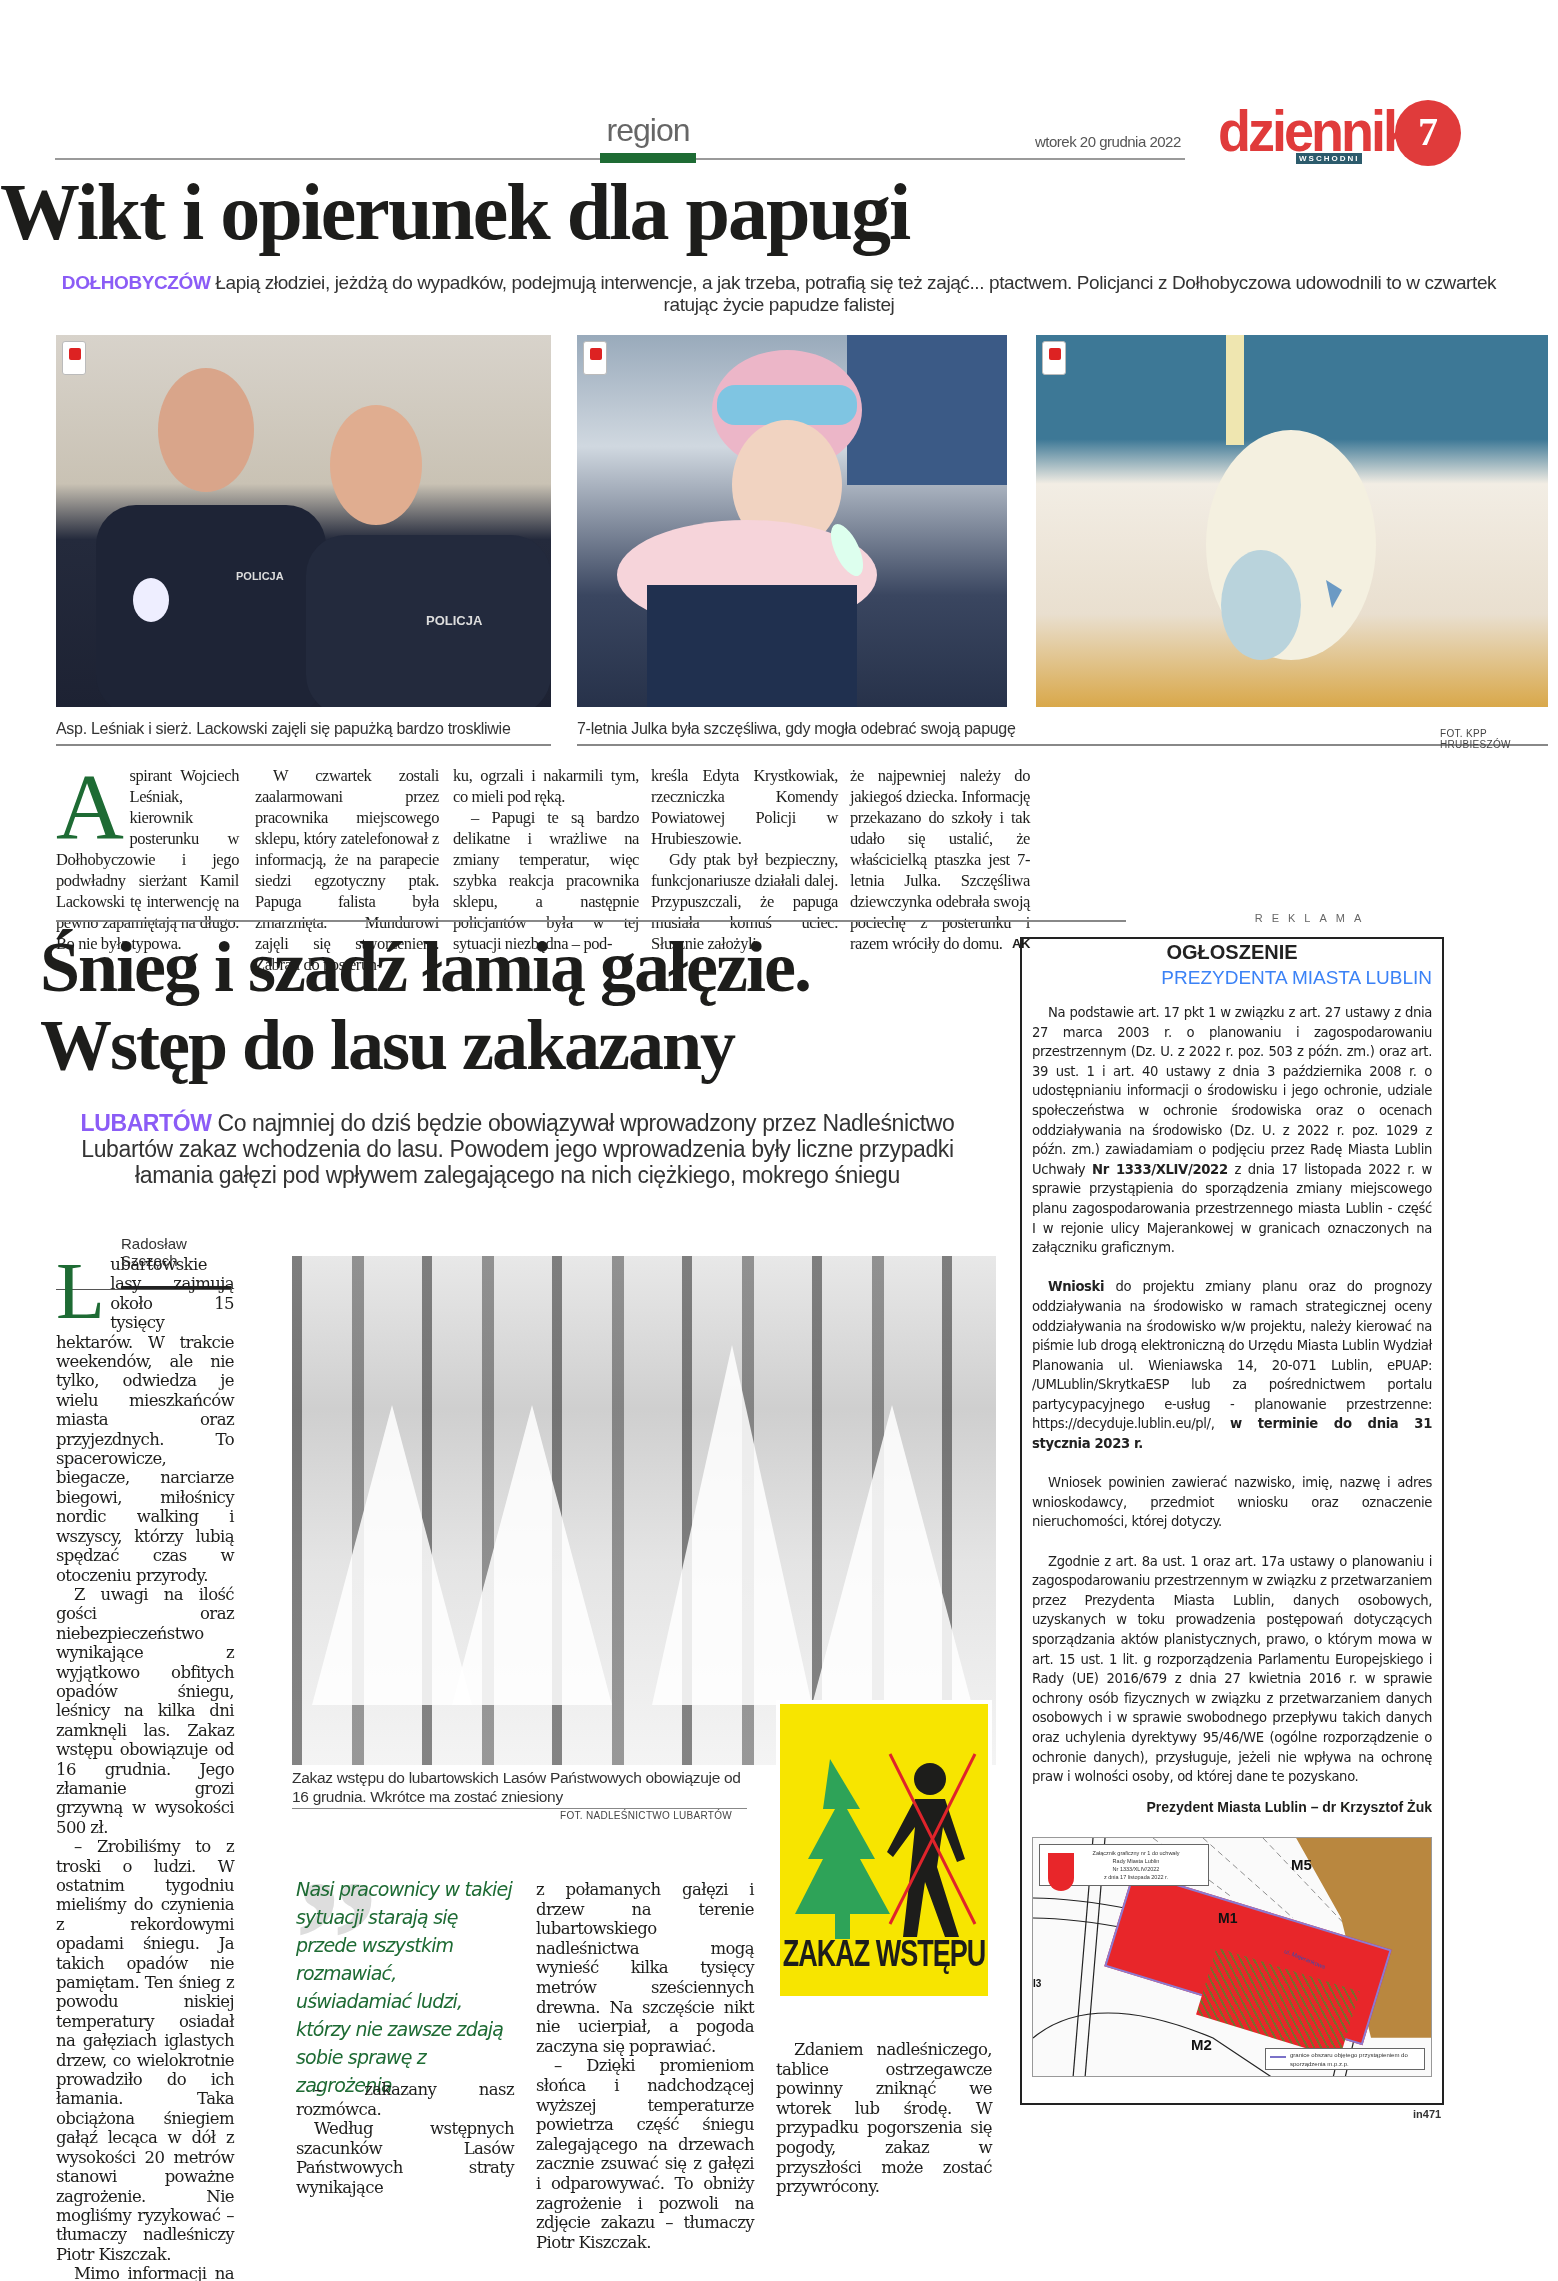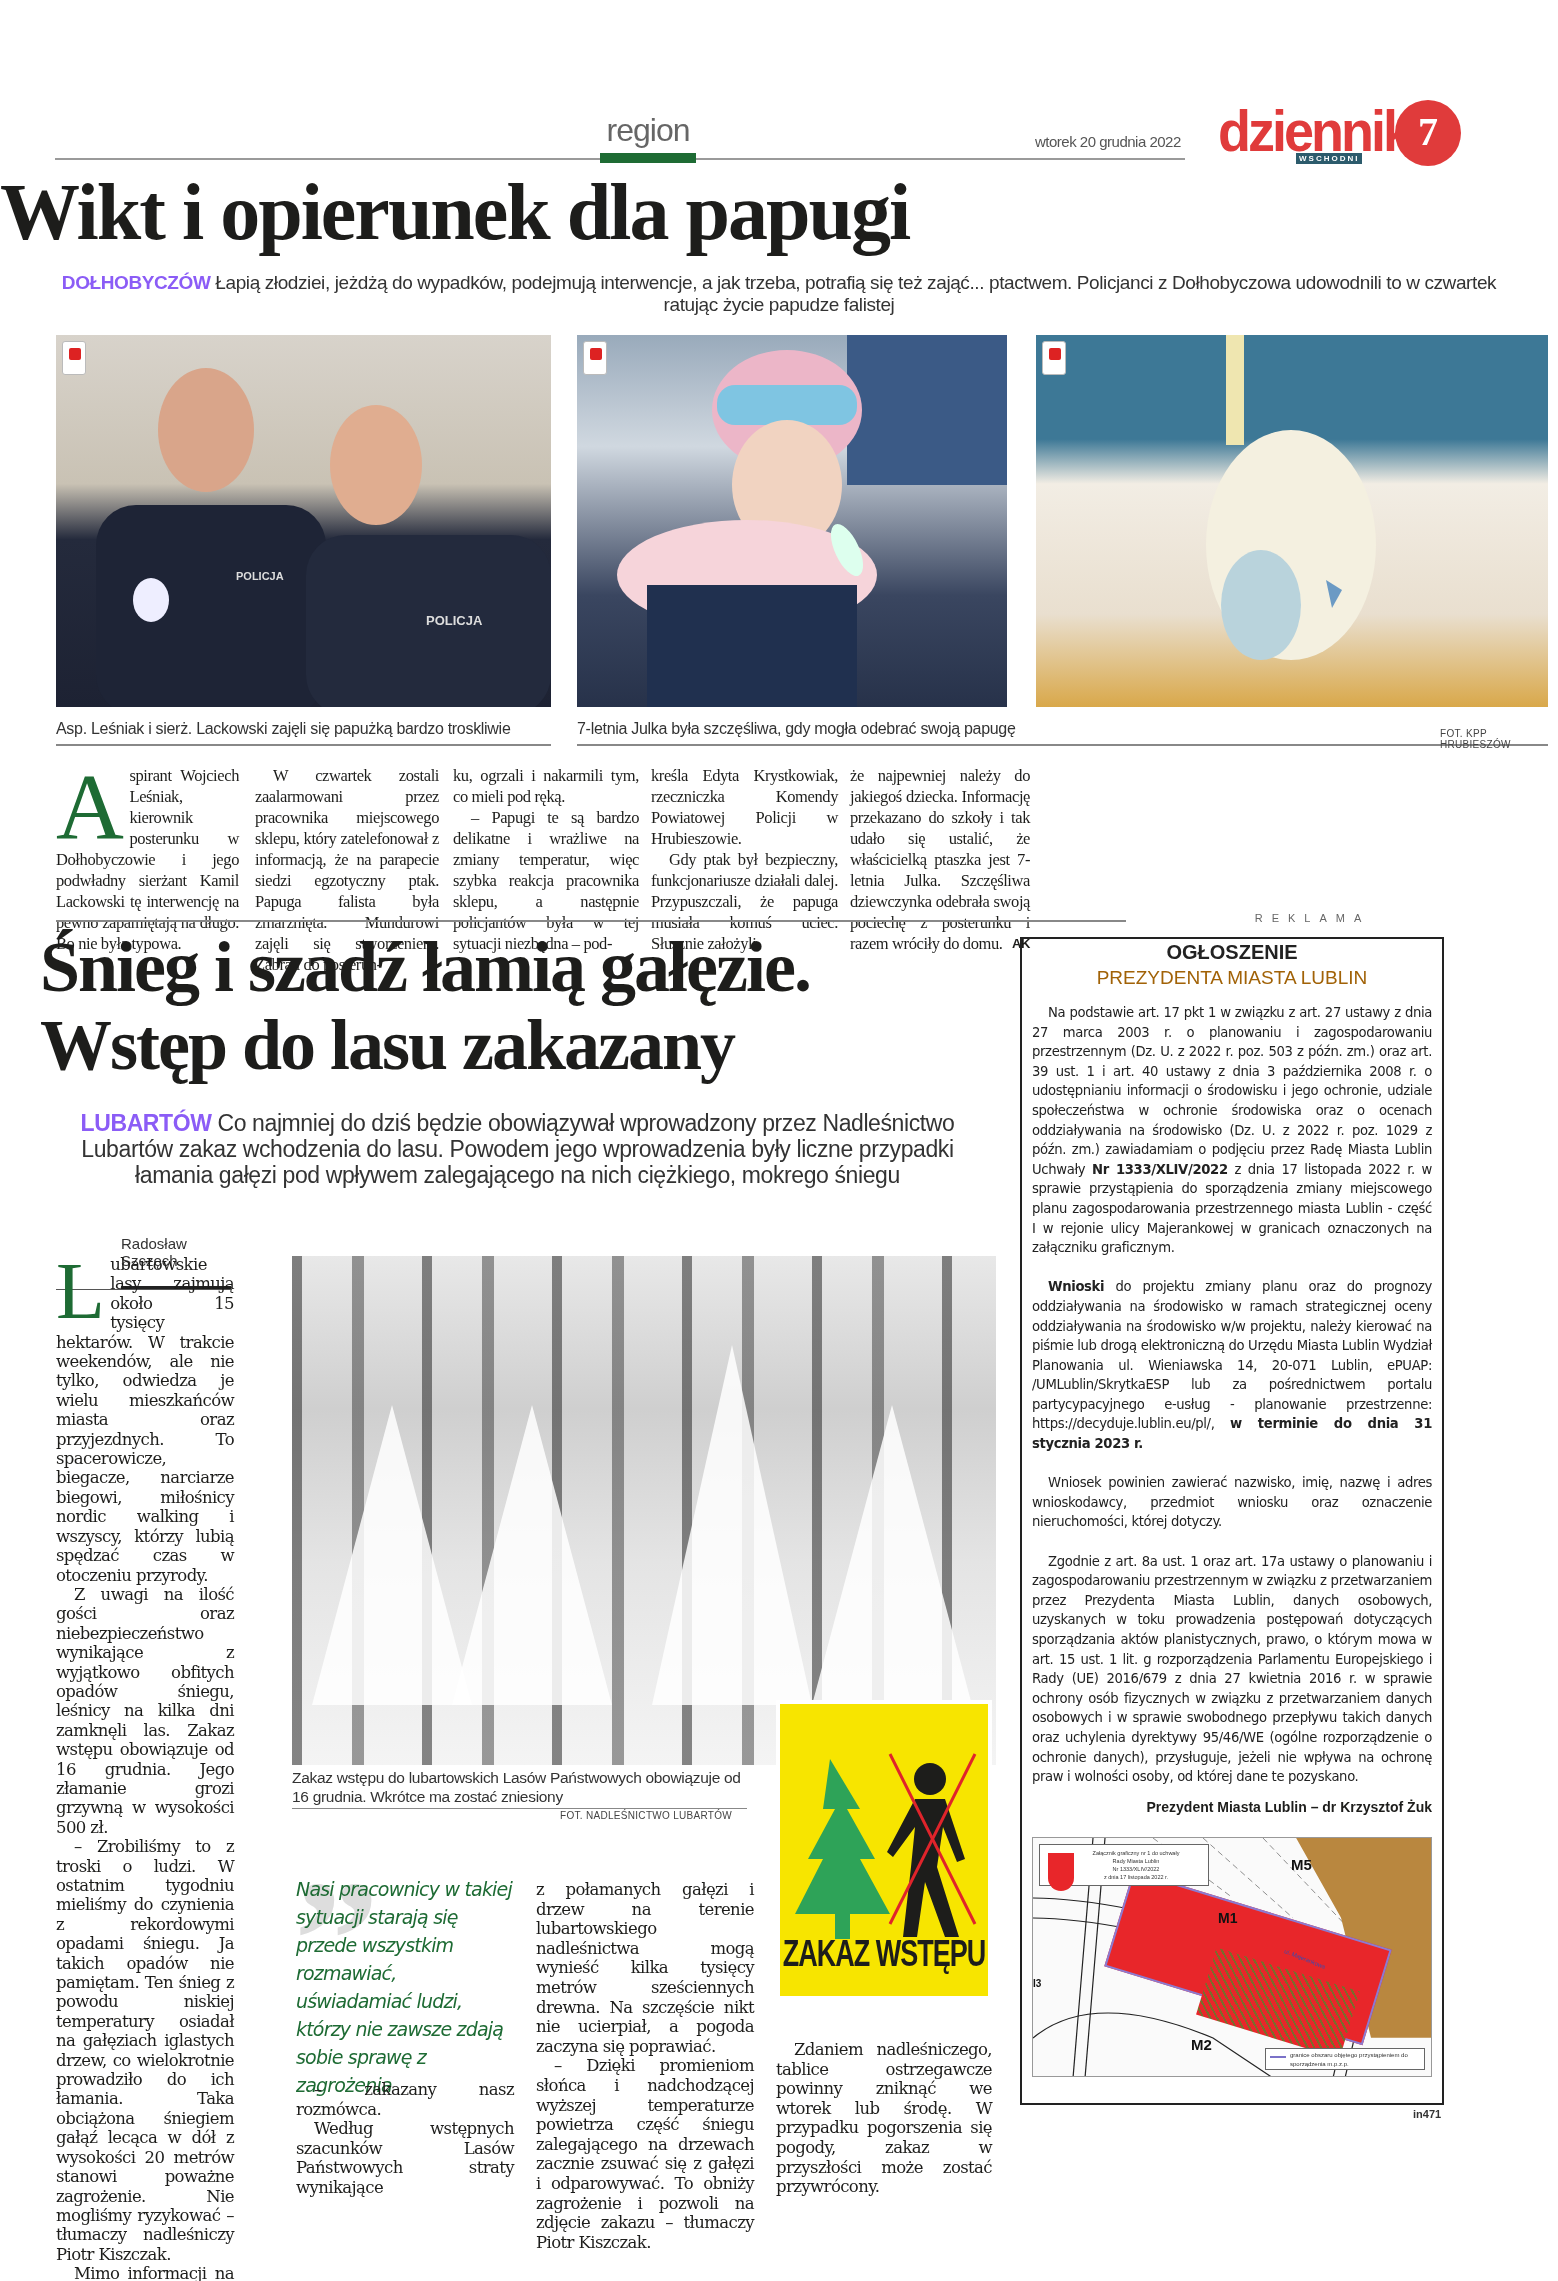--- a/index.html
+++ b/index.html
@@ -69,21 +69,21 @@
 .sign-label{position:absolute;left:0;bottom:26px;width:100%;text-align:center;font-family:"Liberation Sans",sans-serif;font-weight:bold;font-size:27px;color:#1d1d1b;letter-spacing:-1px;transform:scaleY(1.35)}
 .quote{left:296px;top:1875px;width:218px;font-family:"DejaVu Sans",sans-serif;font-style:italic;font-size:19px;line-height:28px;color:#1e6b34;letter-spacing:-0.8px}
 .quote-mark{left:294px;top:1855px;font-size:170px;line-height:170px;color:#ddd;font-family:"Liberation Serif",serif;font-weight:bold}
 .a2c2{left:296px;top:2080px;width:218px;font-family:"DejaVu Serif",serif;font-size:16.5px;line-height:19.6px;letter-spacing:-0.6px}
 .a2c3{left:536px;top:1880px;width:218px;font-family:"DejaVu Serif",serif;font-size:16.5px;line-height:19.6px;letter-spacing:-0.6px}
 .a2c4{left:776px;top:2040px;width:216px;font-family:"DejaVu Serif",serif;font-size:16.5px;line-height:19.6px;letter-spacing:-0.6px}
 
 
 .ad{left:1020px;top:937px;width:424px;height:1168px;border:2px solid #222;padding:0 10px}
 .ad-title{margin-top:2px;text-align:center;font-family:"Liberation Sans",sans-serif;font-weight:bold;font-size:20px;color:#222}
-.ad-sub{text-align:center;font-family:"Liberation Sans",sans-serif;font-size:19px;color:#a16207;margin-top:3px}
+.ad-sub{text-align:right;font-family:"Liberation Sans",sans-serif;font-size:19px;color:#3b82f6;margin-top:3px}
 .ad-body{margin-top:14px;font-family:"DejaVu Sans",sans-serif;font-size:13.2px;line-height:19.6px;text-align:justify;color:#222;letter-spacing:-0.35px}
 .ad-body p{text-indent:16px;margin-bottom:19.6px}
 .ad-sign{text-align:right;font-family:"Liberation Sans",sans-serif;font-weight:bold;font-size:14px;margin-top:2px}
 .map{position:relative;margin-top:22px;width:400px;height:240px;background:#fafafa;border:1px solid #999;overflow:hidden}
 .map-brown{position:absolute;right:0;top:0;width:150px;height:200px;background:#b9873f;clip-path:polygon(10% 0,100% 0,100% 100%,60% 100%,40% 40%)}
 .map-red{position:absolute;left:80px;top:70px;width:270px;height:100px;background:#e8262a;transform:rotate(17deg);border:2px solid #8b7bd2}
 .map-hatch{position:absolute;left:170px;top:130px;width:150px;height:70px;background:repeating-linear-gradient(45deg,#e8262a 0 4px,#7c6b2b 4px 6px);transform:rotate(17deg)}
 .map-label{position:absolute;font-family:"Liberation Sans",sans-serif;font-weight:bold;color:#111}
 .map-box{position:absolute;left:6px;top:6px;width:170px;height:42px;background:#fff;border:1px solid #666;font-family:"Liberation Sans",sans-serif;font-size:5.5px;line-height:8px;text-align:center;padding:4px 0 0 24px;color:#333}
 .map-coat{position:absolute;left:8px;top:8px;width:26px;height:38px;background:#e8262a;border-radius:0 0 13px 13px}

